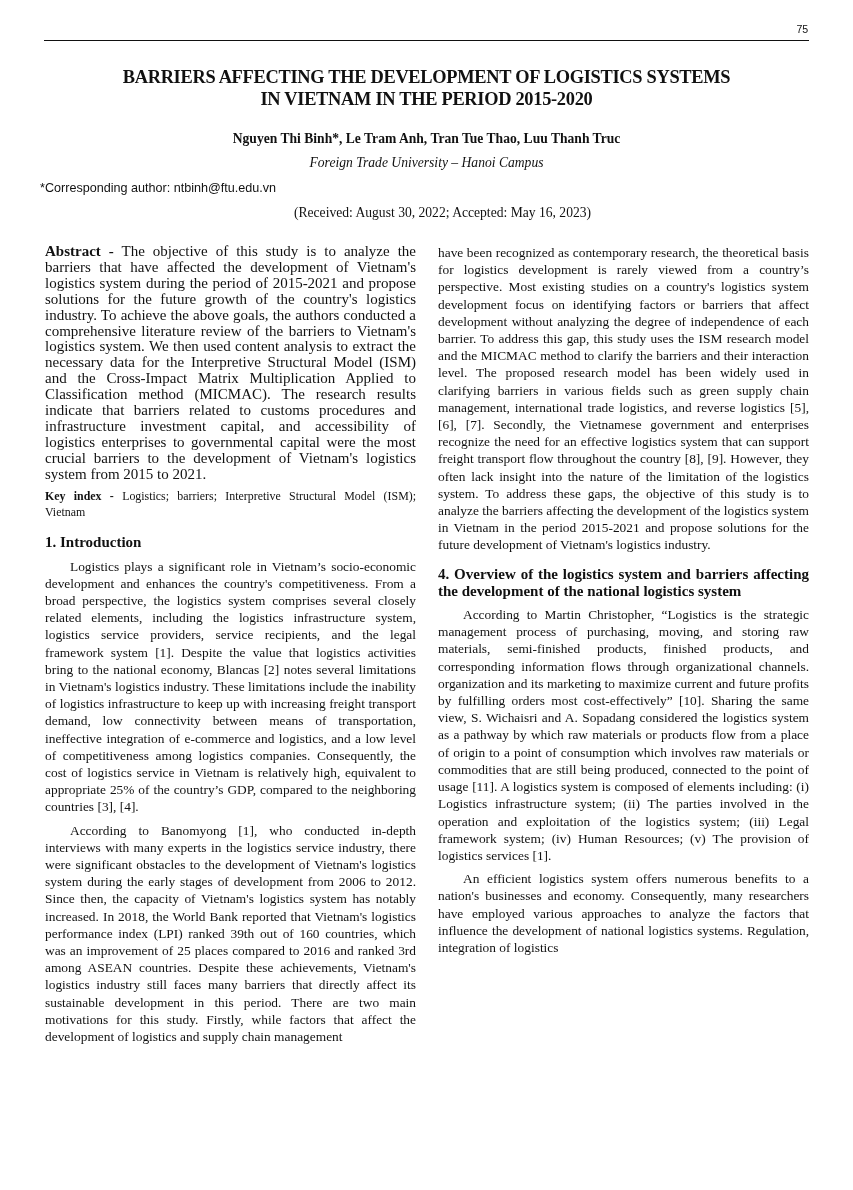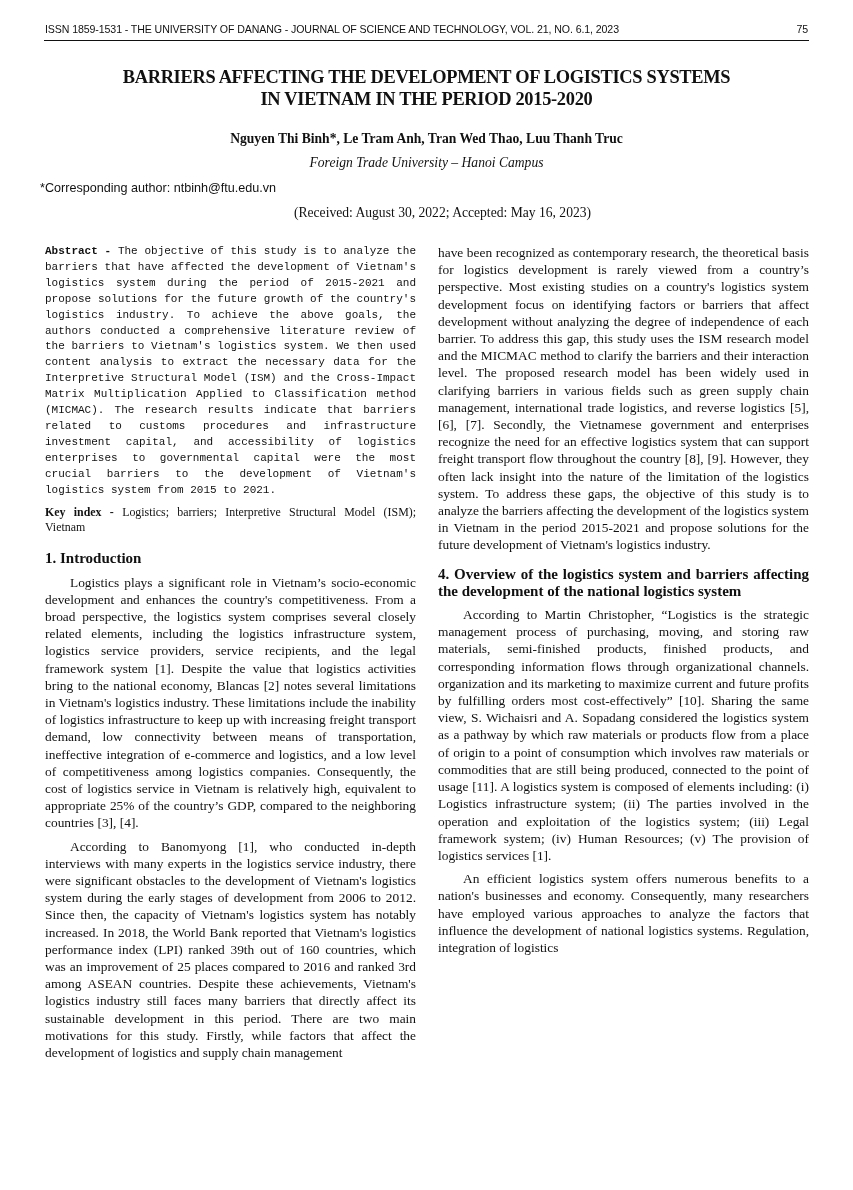--- a/index.html
+++ b/index.html
@@ -9,44 +9,43 @@
   .head-rule { position:absolute; left:44px; top:40px; width:765px; height:0; border-top:1.6px solid #111; }
   .title { position:absolute; left:40px; top:66px; width:773px; text-align:center; font-weight:bold; font-size:18.4px; line-height:22px; letter-spacing:-0.3px; }
   .authors { position:absolute; left:40px; top:131px; width:773px; text-align:center; font-weight:bold; font-size:13.6px; }
   .affil { position:absolute; left:40px; top:155px; width:773px; text-align:center; font-style:italic; font-size:13.6px; }
   .corr { position:absolute; left:40px; top:181px; width:773px; text-align:left; font-size:13.6px; font-family:"Liberation Sans", sans-serif; font-size:12.6px; }
   .received { position:absolute; left:56px; top:205px; width:773px; text-align:center; font-size:13.6px; }
   .col { position:absolute; top:244px; width:371px; font-size:13.4px; line-height:17.2px; text-align:justify; }
   .col.left { left:45px; }
   .col.right { left:438px; }
   .col p { margin:0; }
-  .abstract { font-size:11px; line-height:15.9px;font-family:Liberation Mono, monospace; }
+  .abstract { font-size:15px; line-height:15.9px; }
   .keywords { font-size:11.9px; line-height:15.9px; margin-top:6px !important; }
   .sec-h { font-weight:bold; font-size:15px; margin:14px 0 6px 0 !important; text-align:left; }
   .sec-h.justify { text-align:justify; line-height:17.2px; margin-top:12px !important; }
   .indent { text-indent:25px; }
   .gap { margin-top:6px !important; }
   .subhead { font-style:italic; text-indent:18px; margin-top:2px !important; }
   b.lbl { font-weight:bold; }
 </style>
 </head>
 <body>
 
 <div class="running-head">
-  <span>ISSN 1859-1531 - THE UNIVERSITY OF DANANG - JOURNAL OF SCIENCE AND TECHNOLOGY, VOL. 21, NO. 6.1, 2023</span>
   <span class="pg">75</span>
 </div>
 <div class="head-rule"></div>
 
 <div class="title">
   <div>BARRIERS AFFECTING THE DEVELOPMENT OF LOGISTICS SYSTEMS</div>
   <div>IN VIETNAM IN THE PERIOD 2015-2020</div>
 </div>
 
-<div class="authors">Nguyen Thi Binh*, Le Tram Anh, Tran Wed Thao, Luu Thanh Truc</div>
+<div class="authors">Nguyen Thi Binh*, Le Tram Anh, Tran Tue Thao, Luu Thanh Truc</div>
 <div class="affil">Foreign Trade University – Hanoi Campus</div>
 <div class="corr">*Corresponding author: ntbinh@ftu.edu.vn</div>
 <div class="received">(Received: August 30, 2022; Accepted: May 16, 2023)</div>
 
 <div class="col left">
   <p class="abstract"><b class="lbl">Abstract -</b><span> The objective of this study is to analyze the barriers that have affected the development of Vietnam's logistics system during the period of 2015-2021 and propose solutions for the future growth of the country's logistics industry. To achieve the above goals, the authors conducted a comprehensive literature review of the barriers to Vietnam's logistics system. We then used content analysis to extract the necessary data for the Interpretive Structural Model (ISM) and the Cross-Impact Matrix Multiplication Applied to Classification method (MICMAC). The research results indicate that barriers related to customs procedures and infrastructure investment capital, and accessibility of logistics enterprises to governmental capital were the most crucial barriers to the development of Vietnam's logistics system from 2015 to 2021.</span></p>
   <p class="keywords"><b class="lbl">Key index -</b><span> Logistics; barriers; Interpretive Structural Model (ISM); Vietnam</span></p>
   <p class="sec-h">1. Introduction</p>
   <p class="indent">Logistics plays a significant role in Vietnam’s socio-economic development and enhances the country's competitiveness. From a broad perspective, the logistics system comprises several closely related elements, including the logistics infrastructure system, logistics service providers, service recipients, and the legal framework system [1]. Despite the value that logistics activities bring to the national economy, Blancas [2] notes several limitations in Vietnam's logistics industry. These limitations include the inability of logistics infrastructure to keep up with increasing freight transport demand, low connectivity between means of transportation, ineffective integration of e-commerce and logistics, and a low level of competitiveness among logistics companies. Consequently, the cost of logistics service in Vietnam is relatively high, equivalent to appropriate 25% of the country’s GDP, compared to the neighboring countries [3], [4].</p>
   <p class="indent gap">According to Banomyong [1], who conducted in-depth interviews with many experts in the logistics service industry, there were significant obstacles to the development of Vietnam's logistics system during the early stages of development from 2006 to 2012. Since then, the capacity of Vietnam's logistics system has notably increased. In 2018, the World Bank reported that Vietnam's logistics performance index (LPI) ranked 39th out of 160 countries, which was an improvement of 25 places compared to 2016 and ranked 3rd among ASEAN countries. Despite these achievements, Vietnam's logistics industry still faces many barriers that directly affect its sustainable development in this period. There are two main motivations for this study. Firstly, while factors that affect the development of logistics and supply chain management</p>

